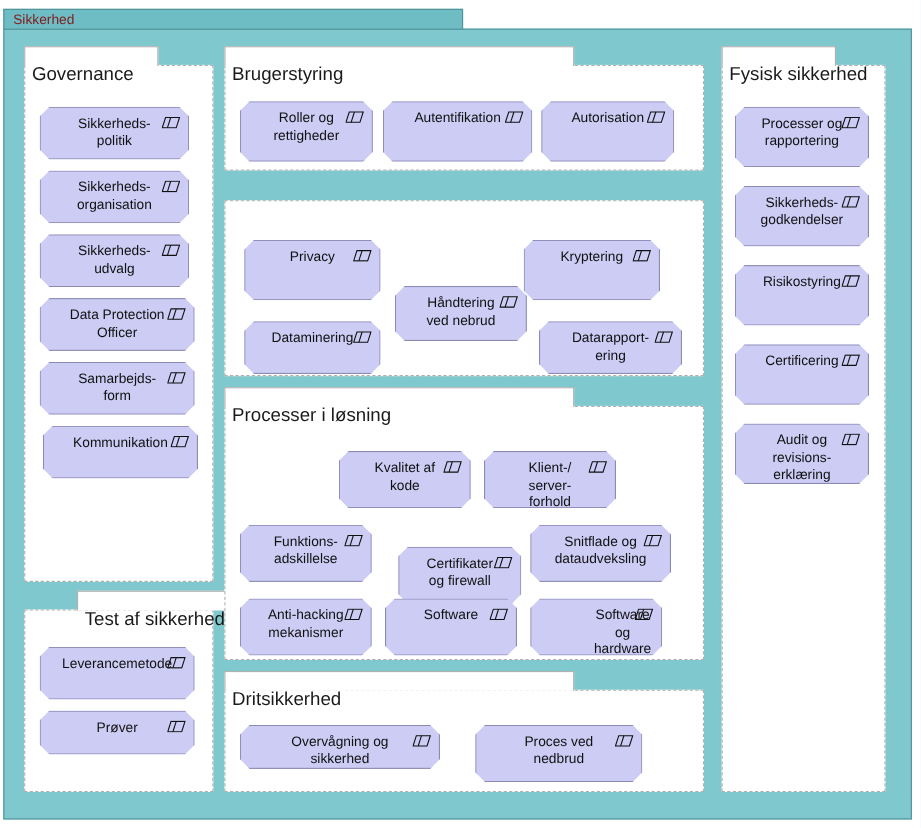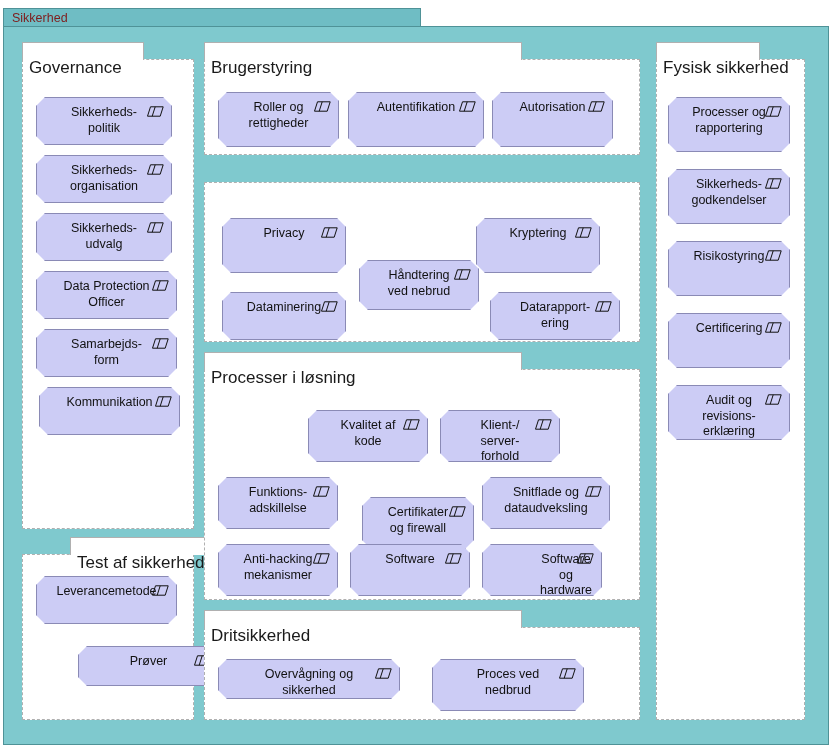--- a/index.html
+++ b/index.html
@@ -208,30 +208,30 @@
               <line x1="8.2" y1="0.8" x2="5.2" y2="10.2" stroke="#111" stroke-width="1"></line>
             </svg>
           </span>
         </div>
       </div>
       <div class="group" style="left: 22px; top: 537px; width: 172px; height: 183px;">
         <div class="group-body" style="top: 17px; height: 166px;"></div>
         <div class="group-tab" style="width: 136px; margin-left: 48px;">
           <span class="group-tab-label">Test af sikkerhed</span>
         </div>
-        <div class="elem" style="left: 14px; top: 39px; width: 141px; height: 48px;">
+        <div class="elem" style="left: 14px; top: 51px; width: 141px; height: 48px;">
           <span class="elem-label">Leverancemetode</span>
           <span class="elem-icon">
             <svg width="17" height="11" viewBox="0 0 17 11" xmlns="http://www.w3.org/2000/svg">
               <polygon points="3.5,0.8 16.2,0.8 13.2,10.2 0.5,10.2" fill="none" stroke="#111" stroke-width="1"></polygon>
               <line x1="8.2" y1="0.8" x2="5.2" y2="10.2" stroke="#111" stroke-width="1"></line>
             </svg>
           </span>
         </div>
-        <div class="elem" style="left: 14px; top: 109px; width: 141px; height: 40px; margin-left: 42px;">
+        <div class="elem" style="left: 14px; top: 109px; width: 141px; height: 40px;">
           <span class="elem-label">Prøver</span>
           <span class="elem-icon">
             <svg width="17" height="11" viewBox="0 0 17 11" xmlns="http://www.w3.org/2000/svg">
               <polygon points="3.5,0.8 16.2,0.8 13.2,10.2 0.5,10.2" fill="none" stroke="#111" stroke-width="1"></polygon>
               <line x1="8.2" y1="0.8" x2="5.2" y2="10.2" stroke="#111" stroke-width="1"></line>
             </svg>
           </span>
         </div>
       </div>
       <div class="group" style="left: 204px; top: 42px; width: 436px; height: 113px;">

